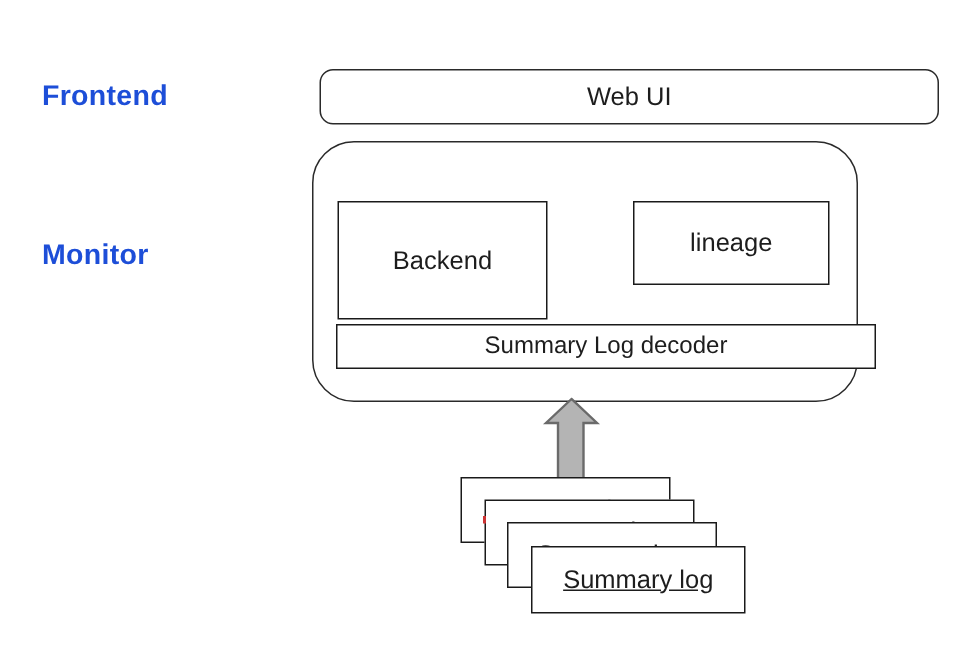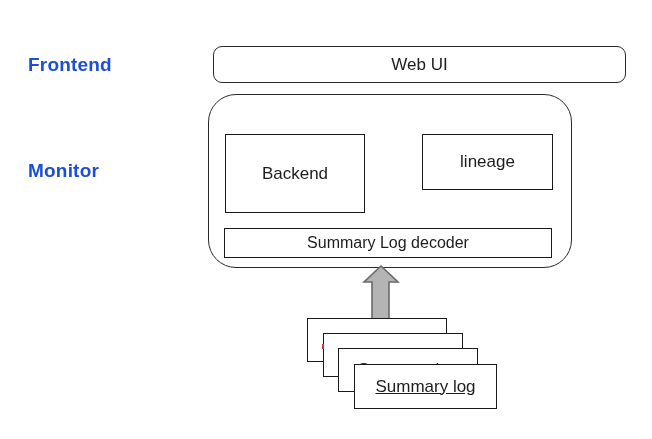--- a/index.html
+++ b/index.html
@@ -32,21 +32,21 @@
     box-sizing:border-box;
     background:#ffffff;
     border:1.4px solid #2a2a2a;
     display:flex; align-items:center; justify-content:center;
     font-size:17px;
   }
   .webui   { left:213px; top:46px;  width:413px; height:37px; border-radius:9px; }
   .backend-container { left:208px; top:94px; width:364px; height:174px; border-radius:28px; background:transparent; }
   .monitor { left:225px; top:134px; width:140px; height:79px; }
   .lineage { left:422px; top:134px; width:131px; height:56px; }
-  .decoder { left:224px; top:228px; width:328px; height:30px; font-size:16px; }
+  .decoder { left:224px; top:216px; width:360px; height:30px; font-size:16px; }
   .arrow-svg { position:absolute; left:360px; top:265px; width:42px; height:56px; z-index:1; }
   .arrow-svg polygon { stroke:#6a6a6a; stroke-width:1.6; stroke-linejoin:miter; }
   .stack-box { width:140px; height:44px;text-decoration:underline; }
   .stack-0 { left:307px; top:318px; z-index:2; }
   .stack-1 { left:323px; top:333px; z-index:3; }
   .stack-2 { left:338px; top:348px; z-index:4; }
   .stack-3 { left:354px; top:364px; z-index:5; width:143px; height:45px; }
   .red-mark { position:absolute; left:322px; top:344px; width:2px; height:5px; background:#cc3333; z-index:6; }
 </style>
 </head>

